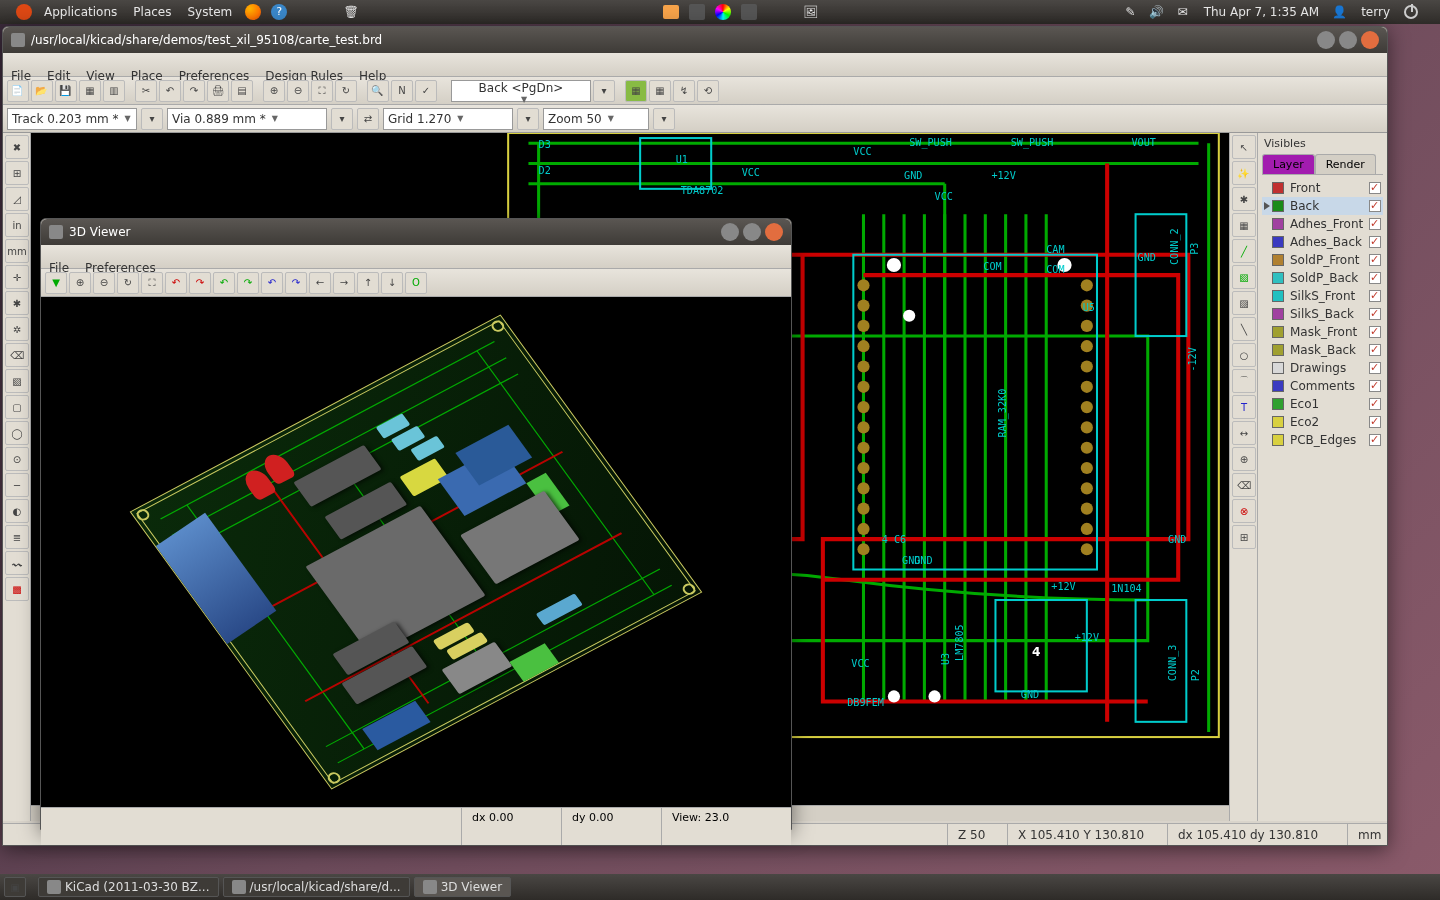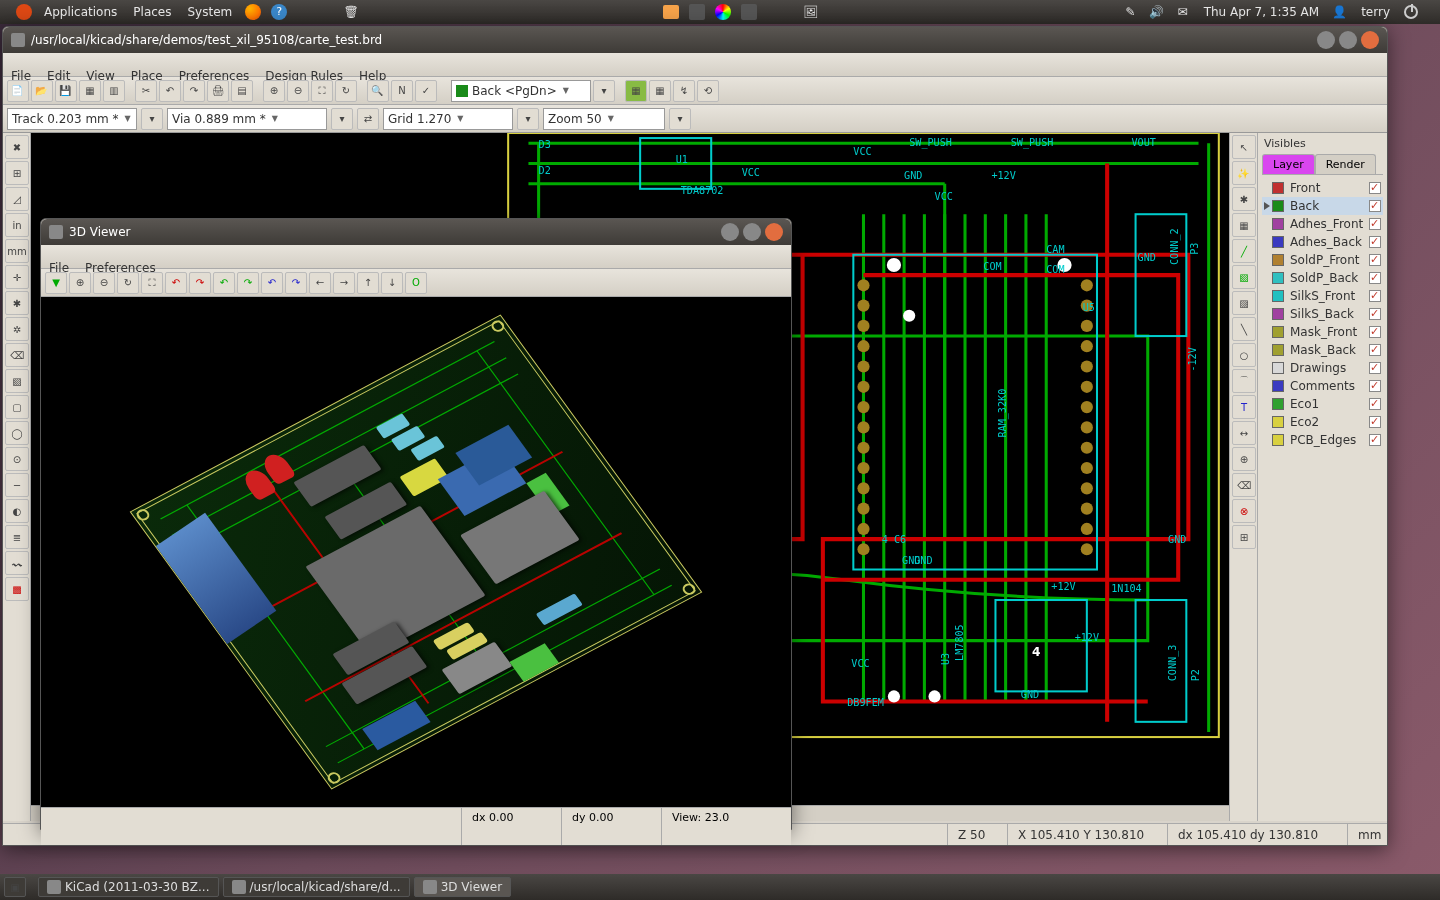--- a/index.html
+++ b/index.html
@@ -27,38 +27,38 @@
 .win-btn{width:18px;height:18px;border-radius:50%;margin-left:4px;background:#888;}
 .win-btn.close{background:#e26d3f;}
 .menubar{height:24px;background:linear-gradient(#e8e4dc,#d4cfc5);display:flex;align-items:center;border-bottom:1px solid #aaa;}
 .menubar span{padding:0 8px;color:#333;margin-top:22px;}
 
 
 .toolbar{height:28px;background:linear-gradient(#e8e4dc,#d4cfc5);display:flex;align-items:center;border-bottom:1px solid #aaa;padding:0 4px;gap:2px;}
 .tbtn{width:22px;height:22px;background:#e2ddd3;border:1px solid #bbb;border-radius:2px;display:flex;align-items:center;justify-content:center;font-size:10px;color:#444;}
 .combo{height:22px;background:#fff;border:1px solid #999;display:flex;align-items:center;padding:0 4px;font-size:11px;color:#333;}
 .combo .arrow{margin-left:6px;font-size:8px;color:#666;}
-.layer-combo{width:140px;}
+.layer-combo{width:140px;flex-direction:column;}
 .layer-sq{width:12px;height:12px;background:#1a8b1a;margin-right:4px;}
 
 
 .toolbar2{height:28px;background:linear-gradient(#e8e4dc,#d4cfc5);display:flex;align-items:center;border-bottom:1px solid #999;padding:0 4px;gap:4px;}
 
 
 .workspace{position:absolute;top:106px;left:0;right:0;bottom:24px;display:flex;}
 .left-tools{width:28px;background:#e2ddd3;border-right:1px solid #aaa;display:flex;flex-direction:column;gap:2px;padding:2px;}
 .left-tools .tbtn{width:24px;height:24px;}
 .canvas-wrap{flex:1;position:relative;background:#000;overflow:hidden;}
 .right-tools{width:28px;background:#e2ddd3;border-left:1px solid #aaa;display:flex;flex-direction:column;gap:2px;padding:2px;}
 .right-tools .tbtn{width:24px;height:24px;}
 .layers-panel{width:130px;background:#e2ddd3;border-left:1px solid #aaa;display:flex;flex-direction:column;}
 .layers-panel .hdr{padding:4px 6px;font-size:11px;color:#333;}
 .tabs{display:flex;border-bottom:1px solid #aaa;margin:0 4px;}
 .tab{padding:3px 10px;background:#d4cfc5;border:1px solid #aaa;border-bottom:none;font-size:11px;border-radius:3px 3px 0 0;}
-.tab.active{background:#d946ef;}
+.tab.active{background:#a21caf;}
 .layer-list{padding:4px;}
 .layer-row{display:flex;align-items:center;padding:2px 2px;font-size:11px;color:#333;}
 .layer-row .sw{width:12px;height:12px;margin-right:6px;border:1px solid #666;}
 .layer-row .chk{width:12px;height:12px;border:1px solid #888;margin-left:auto;background:#fff;position:relative;}
 .layer-row .chk::after{content:"✓";position:absolute;top:-2px;left:0;font-size:11px;color:#c0392b;}
 .layer-row.sel{background:#c8d8e8;}
 .tri{width:0;height:0;border-top:4px solid transparent;border-bottom:4px solid transparent;border-left:6px solid #555;margin-right:2px;}
 
 
 .pcb{position:absolute;inset:0;}
@@ -203,21 +203,21 @@
         <span>Via 0.889 mm *</span>
         <span class="arrow">▼</span>
       </div>
     <span class="tbtn">▾</span>
     <span class="tbtn">⇄</span>
     <div class="combo" style="width:130px">
         <span>Grid 1.270</span>
         <span class="arrow">▼</span>
       </div>
     <span class="tbtn">▾</span>
-    <div class="combo" style="width:122px">
+    <div class="combo" style="width:106px">
         <span>Zoom 50</span>
         <span class="arrow">▼</span>
       </div>
     <span class="tbtn">▾</span>
   </div>
 
   <div class="workspace">
     <div class="left-tools">
       <span class="tbtn">✖</span>
       <span class="tbtn">⊞</span>

